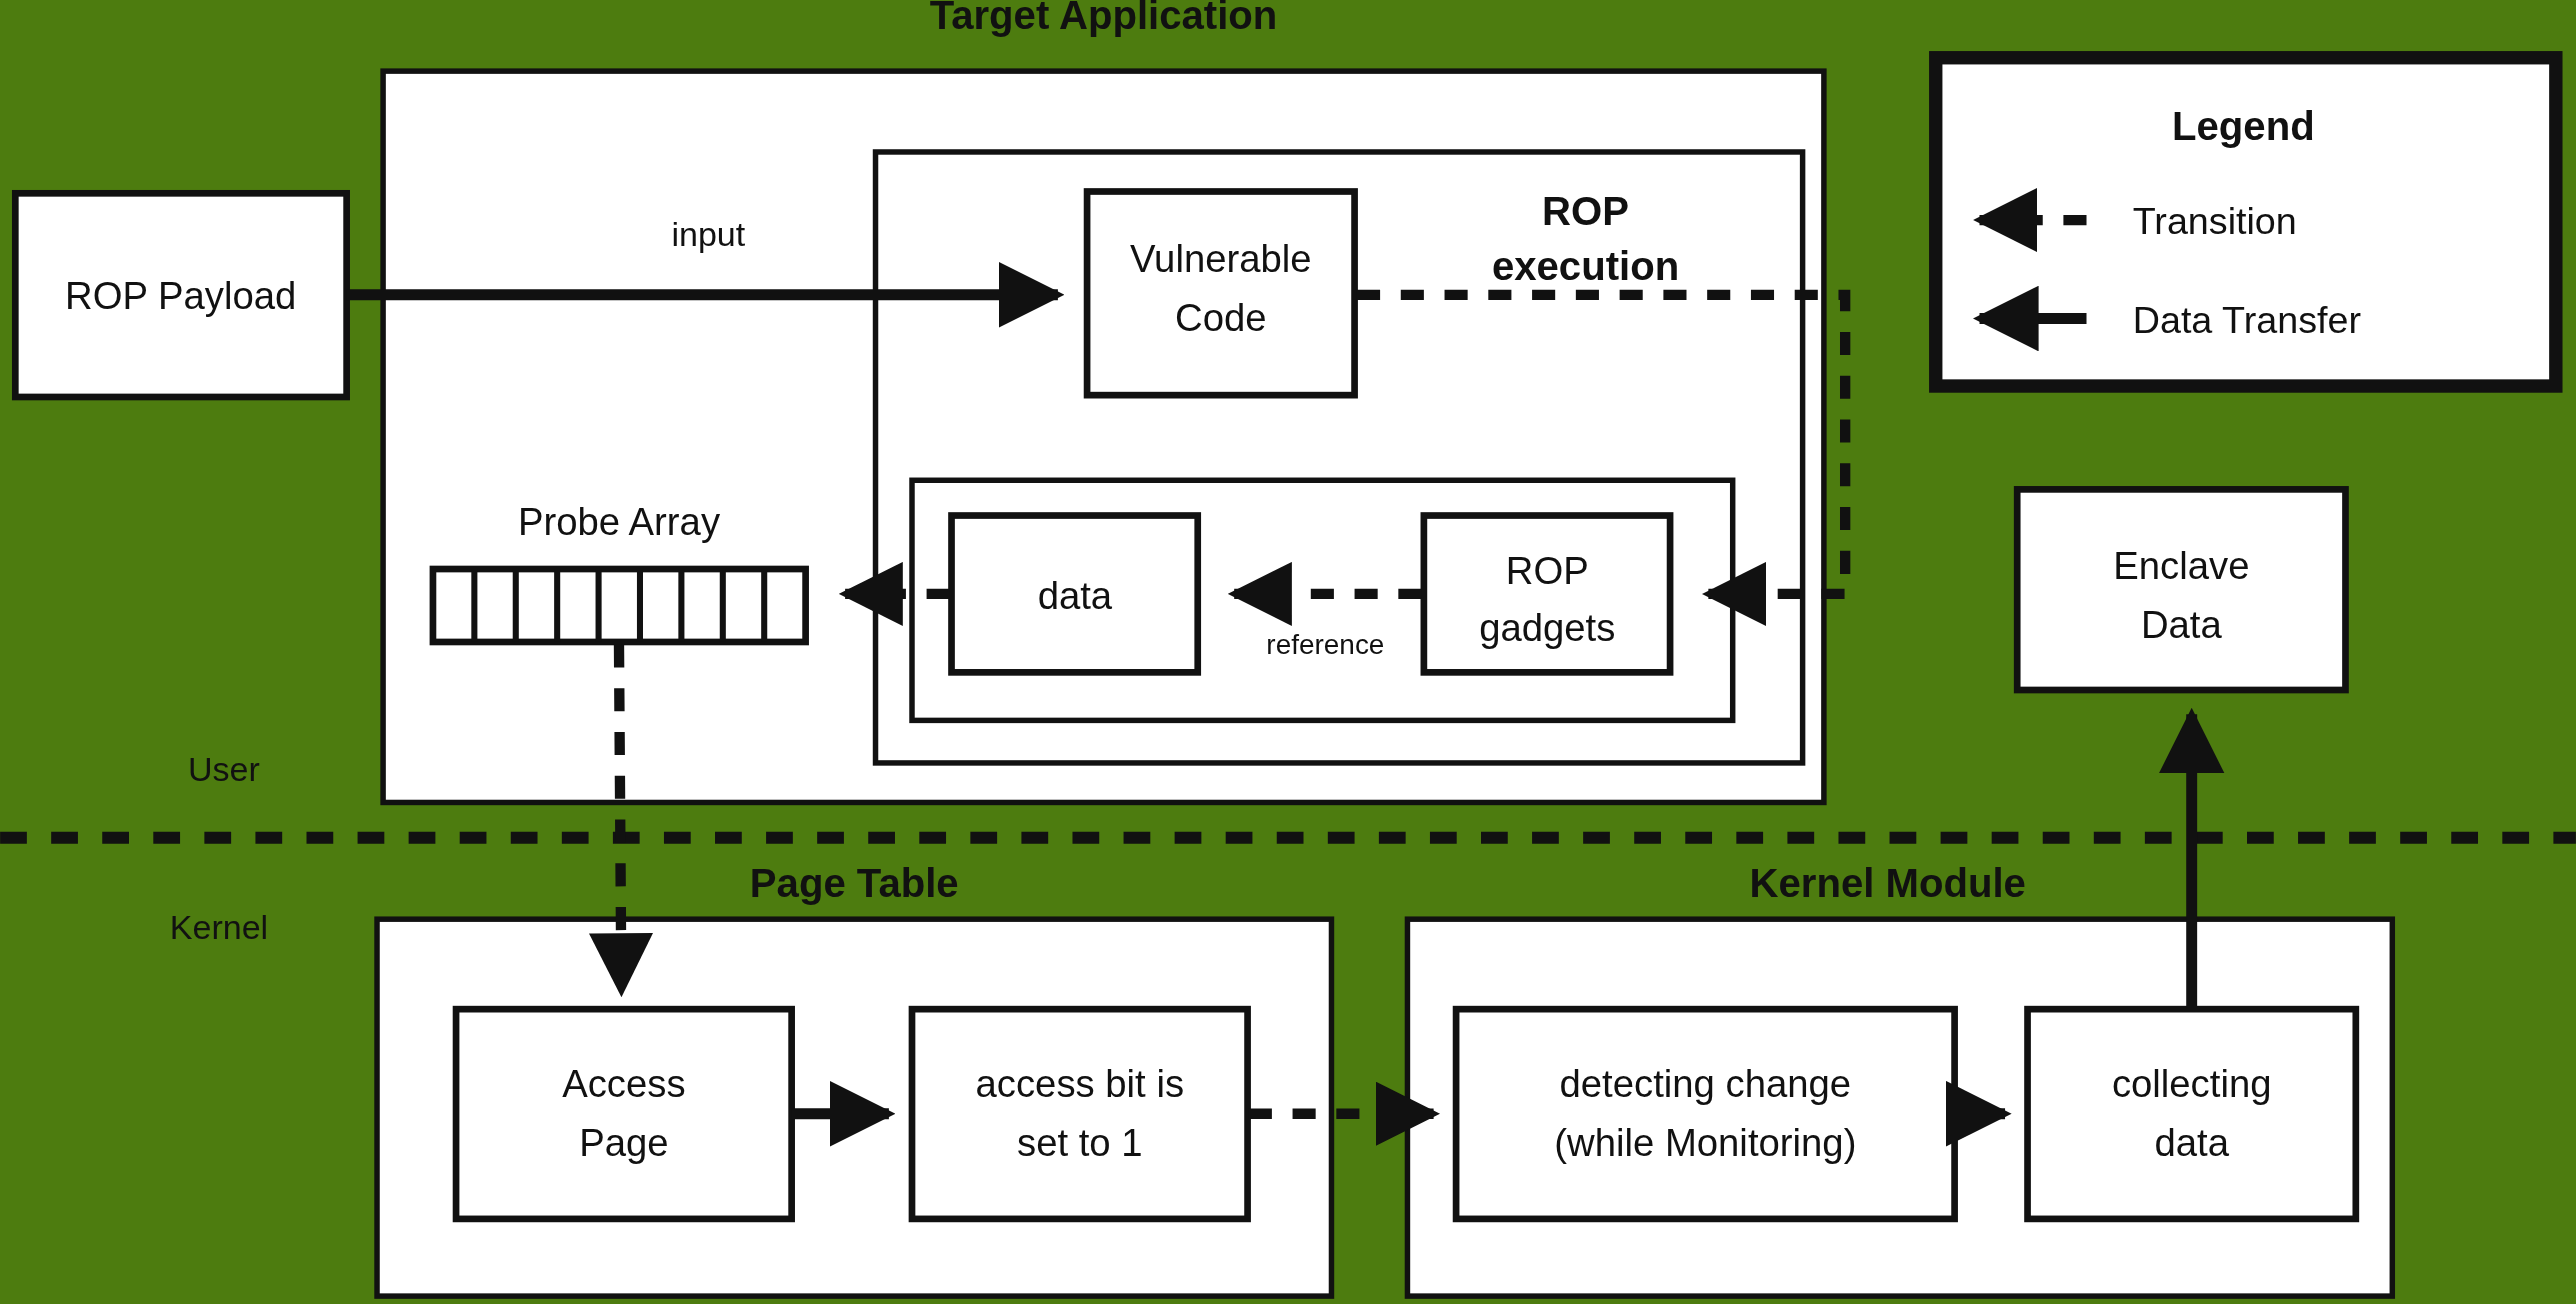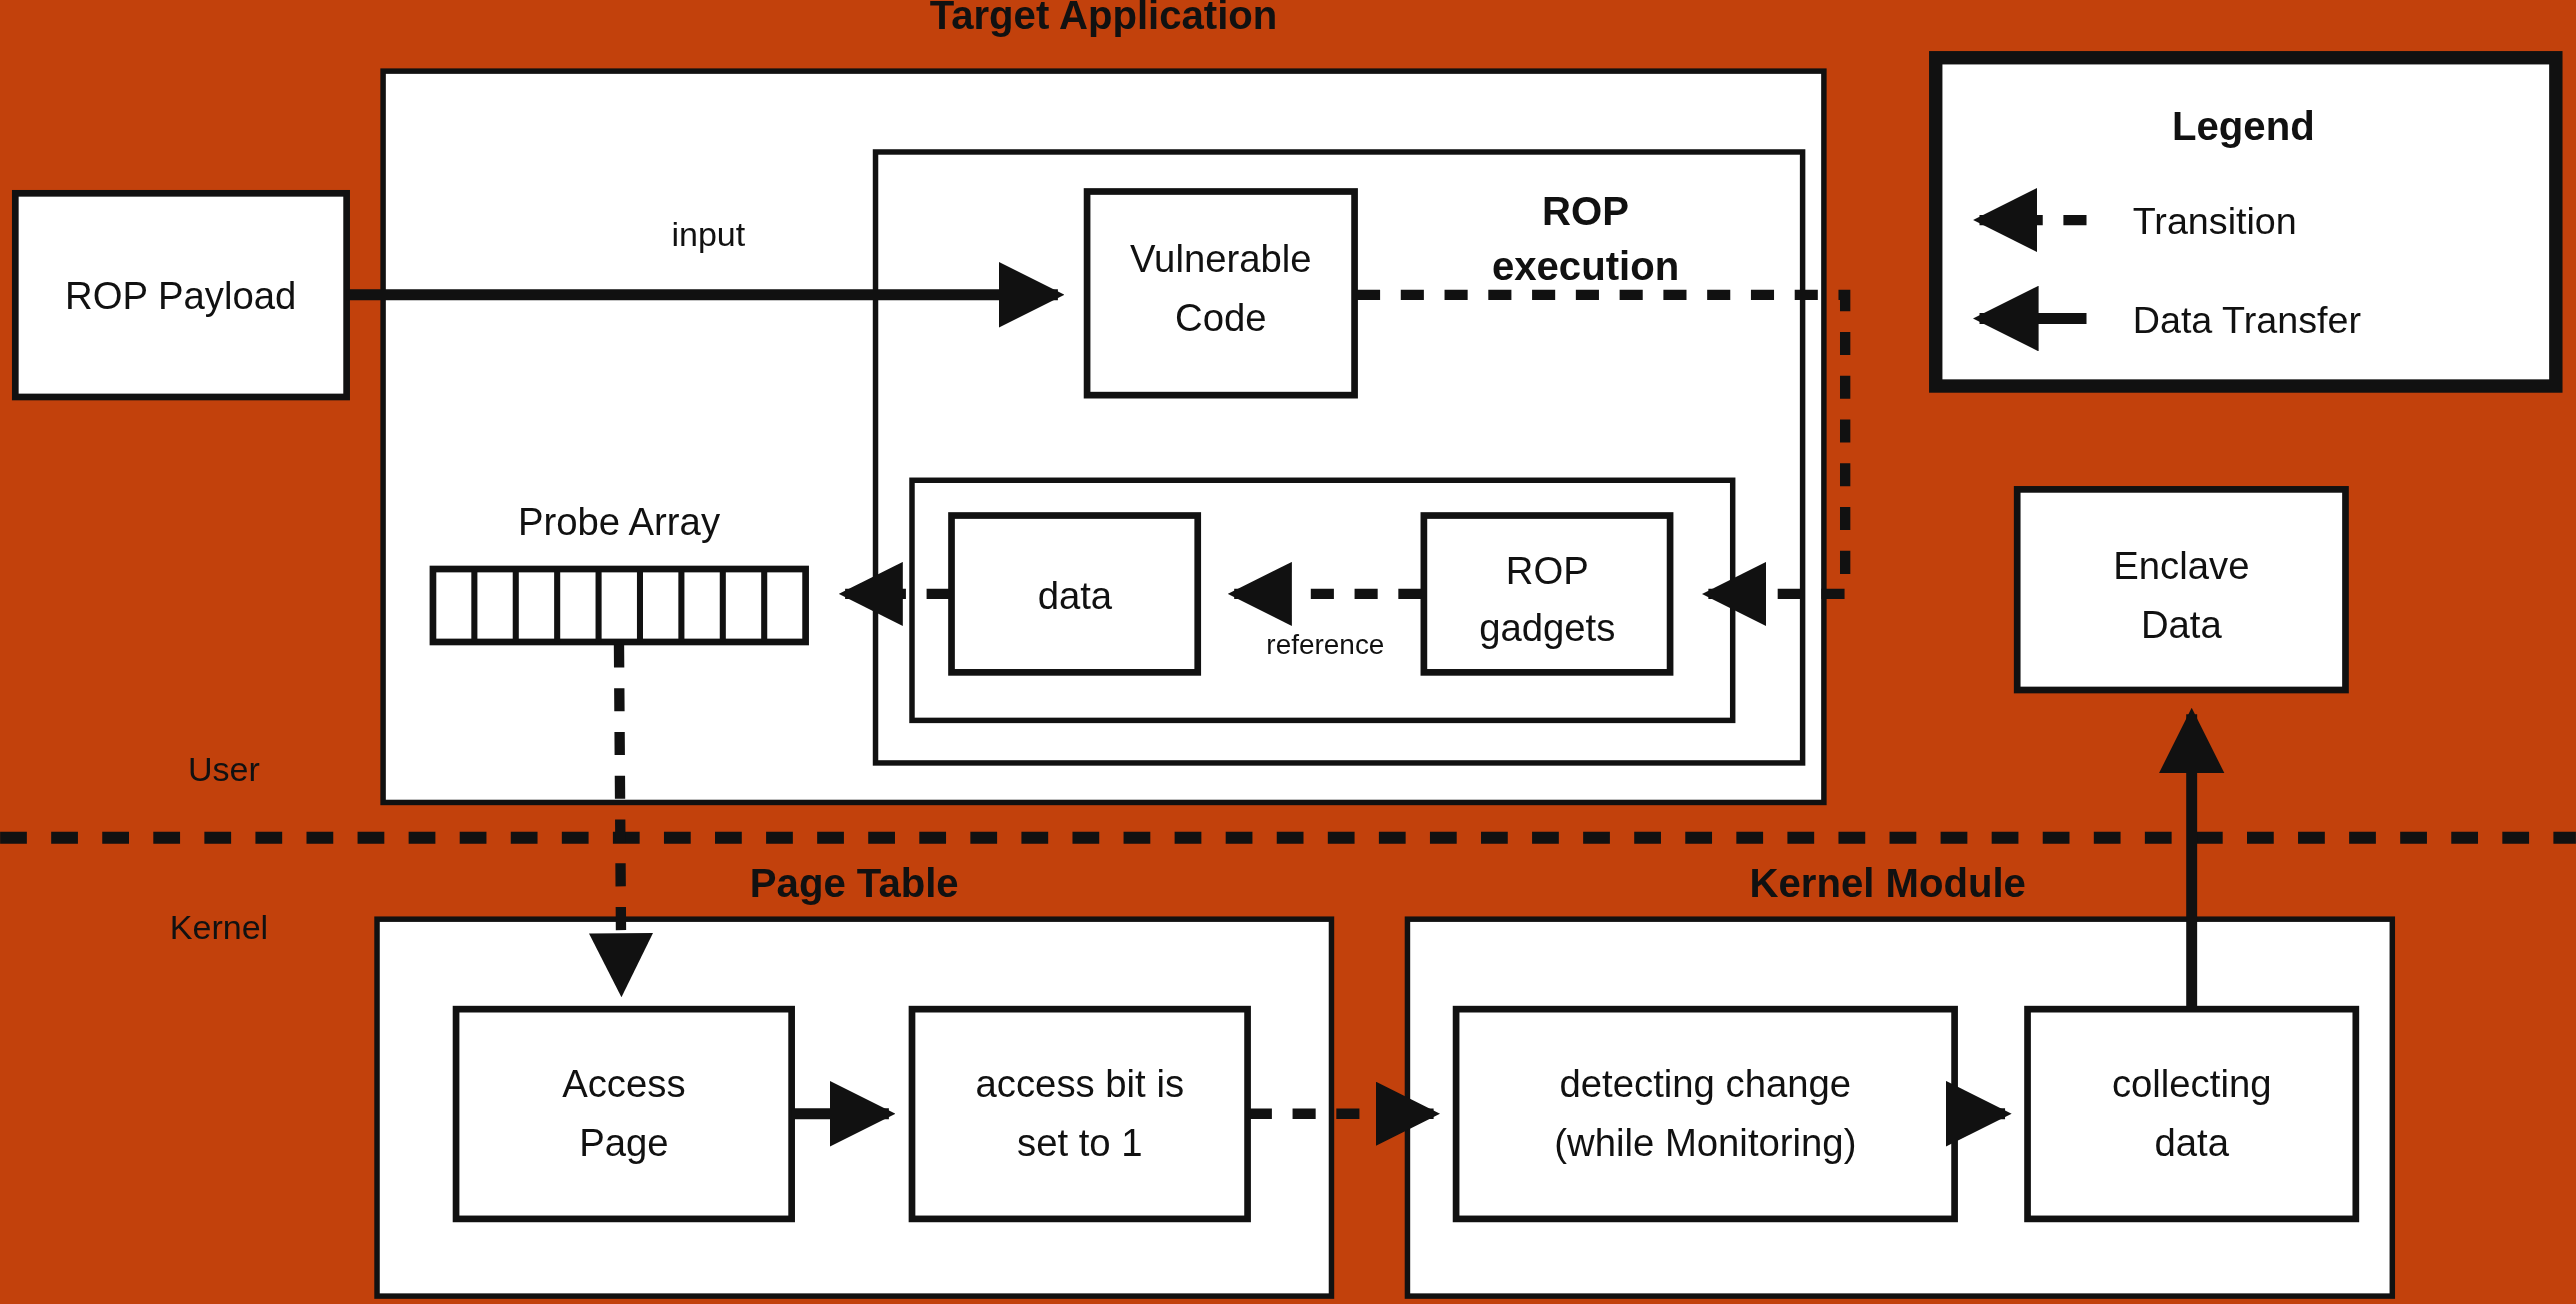--- a/index.html
+++ b/index.html
@@ -1,17 +1,17 @@
 <!DOCTYPE html>
 <html style="font-size:9.7px"><head>
 <meta charset="utf-8">
 <style>
   html,body{margin:0;padding:0;background:#ffffff;}
   body{width:2576px;height:1304px;overflow:hidden;font-family:"Liberation Sans",sans-serif;}
-  #stage{position:relative;width:2576px;height:1304px;background:#c2410c;}
+  #stage{position:relative;width:2576px;height:1304px;background:#4d7c0f;}
   svg#diagram{position:absolute;inset:0;width:2576px;height:1304px;display:block;}
   .bx{fill:#ffffff;stroke:#111111;}
   .lw-med{stroke-width:9;}
   .lw-thick{stroke-width:11;}
   .lw-xthick{stroke-width:22;}
   .solid-arrow{stroke:#111111;fill:none;stroke-width:18;}
   .dash-arrow{stroke:#111111;fill:none;stroke-width:17;stroke-dasharray:38 34;}
   .dash-sep{stroke:#111111;fill:none;stroke-width:20;stroke-dasharray:44 40;}
   .cellline{stroke:#111111;stroke-width:10;}
   text{fill:#111111;font-family:"Liberation Sans",sans-serif;}

